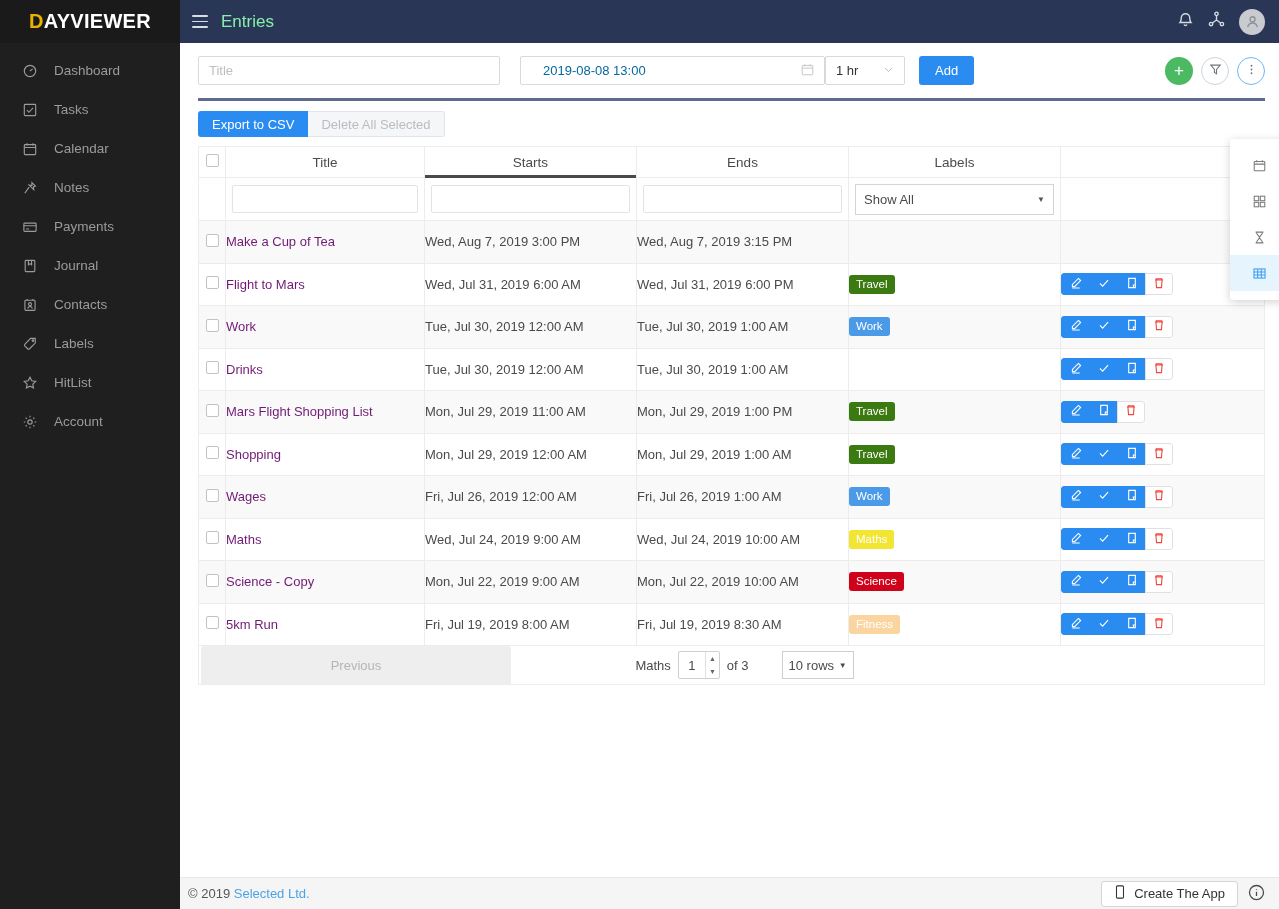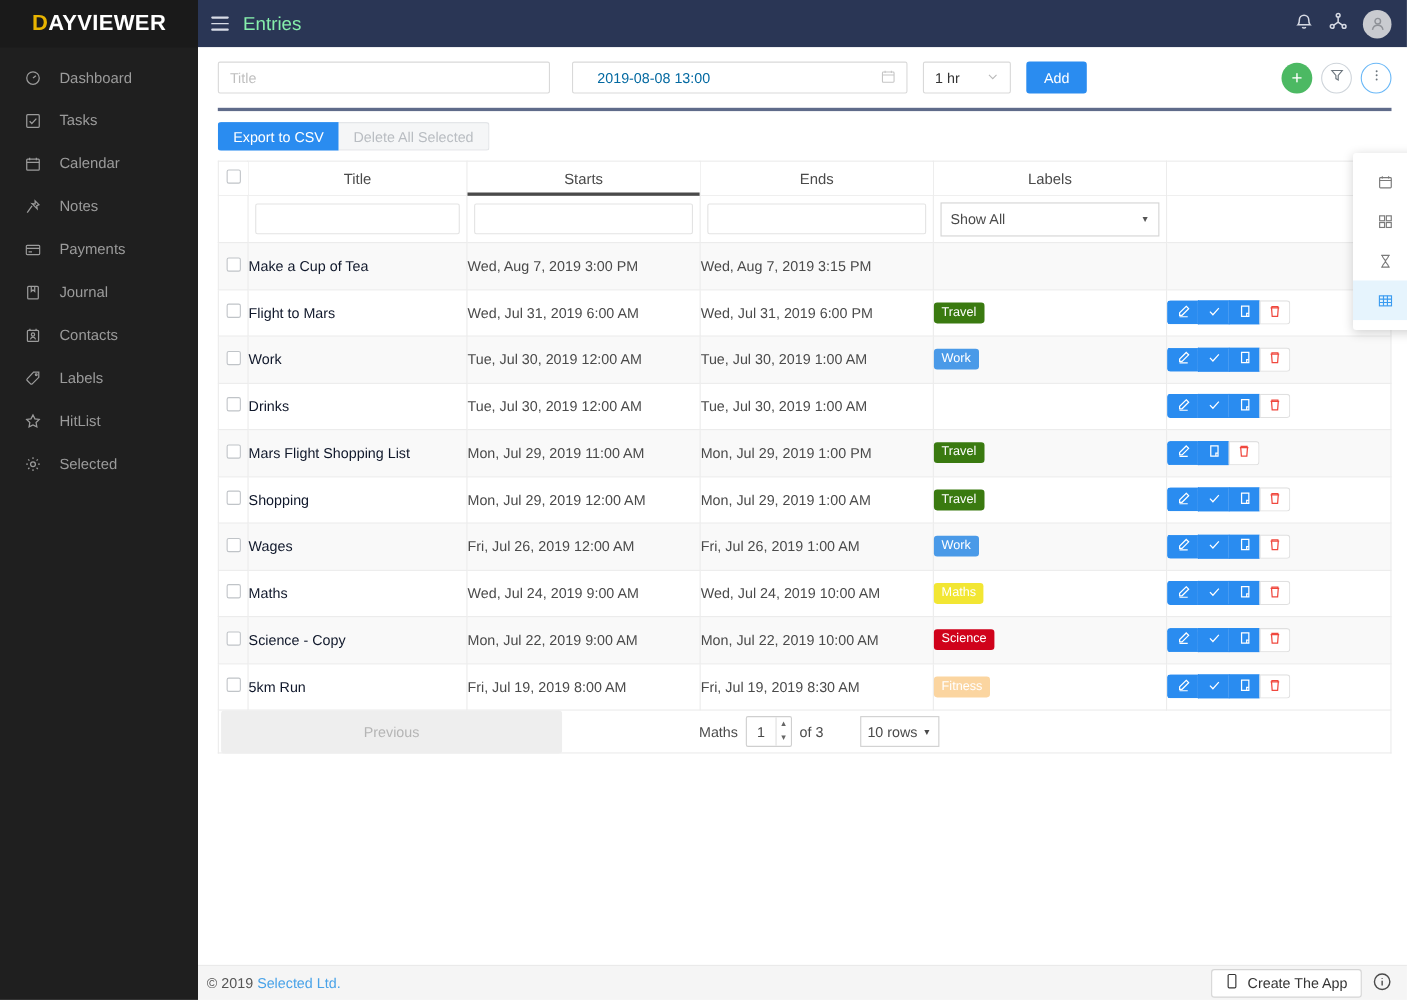--- a/index.html
+++ b/index.html
@@ -74,21 +74,21 @@
     gap: 0;
   }
   .inp {
     height: 29px; border: 1px solid #d9d9d9; border-radius: 2px;
     background: #fff; font-size: 13px; color: #333;
     padding: 0 10px; display: flex; align-items: center;
   }
   .inp.title-inp { width: 302px; color: #bfbfbf; }
   .inp.date-inp { width: 305px; margin-left: 20px; justify-content: space-between; }
   .inp.date-inp .dv { color: #0369a1; margin-left: 12px; }
-  .inp.dur-inp { width: 80px; margin-left: 14px; justify-content: space-between; }
+  .inp.dur-inp { width: 80px; justify-content: space-between; }
   .btn-add {
     margin-left: 14px; height: 29px; padding: 0 16px;
     background: #2a8cf0; border: none; border-radius: 3px;
     color: #fff; font-size: 13px; cursor: pointer;
     display: flex; align-items: center;
   }
   .addbar-right { margin-left: auto; display: flex; align-items: center; gap: 8px; }
   .circ {
     width: 28px; height: 28px; border-radius: 50%;
     display: flex; align-items: center; justify-content: center; cursor: pointer;
@@ -143,21 +143,21 @@
   .f-sel {
     width: 100%; height: 31px; border: 1px solid #d4d4d4; background: #fff;
     font-size: 13px; color: #4a4a4a; display: flex; align-items: center;
     padding: 0 8px; justify-content: space-between; cursor: pointer;
   }
   .f-sel .arr { font-size: 8px; color: #555; }
 
   tbody tr.datarow { height: 42.5px; }
   tbody tr.datarow.alt td { background: #f9f9f9; }
   tbody tr.datarow td { background: #fff; }
-  td.c-title { padding-left: 14px; color: #0f172a; }
+  td.c-title { padding-left: 14px; color: #701a75; }
   td.c-date { padding-left: 14px; color: #4a4a4a; }
   td.c-labels { padding-left: 14px; }
   .badge {
     display: inline-block; padding: 2px 7px 3px; border-radius: 3px;
     font-size: 11.5px; color: #fff; line-height: 1.25;
   }
   td.c-act { padding-left: 14px; }
   .actgrp { display: inline-flex; border-radius: 3px; overflow: hidden; }
   .abtn {
     width: 28px; height: 22px; display: flex; align-items: center; justify-content: center;
@@ -322,21 +322,21 @@
       <span>HitList</span>
     </div>
 
     <div class="nav-item">
       <span class="nav-ico">
           <svg viewBox="0 0 16 16">
             <circle cx="8" cy="8" r="2.5"></circle>
             <path d="M8 .9v1.8M8 13.3v1.8M.9 8h1.8M13.3 8h1.8M3 3l1.3 1.3M11.7 11.7L13 13M13 3l-1.3 1.3M4.3 11.7L3 13"></path>
           </svg>
         </span>
-      <span>Selected</span>
+      <span>Account</span>
     </div>
 
   </nav>
 </aside>
 
 <div class="main">
 
   <header class="topbar">
     <div class="hamburger">
         <span></span>

